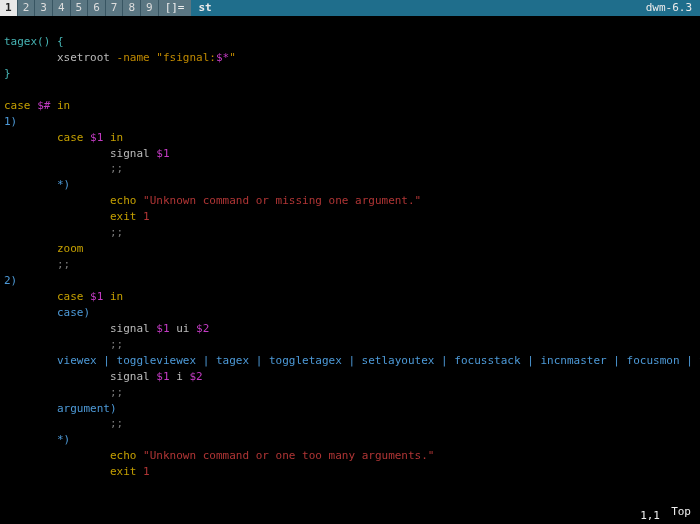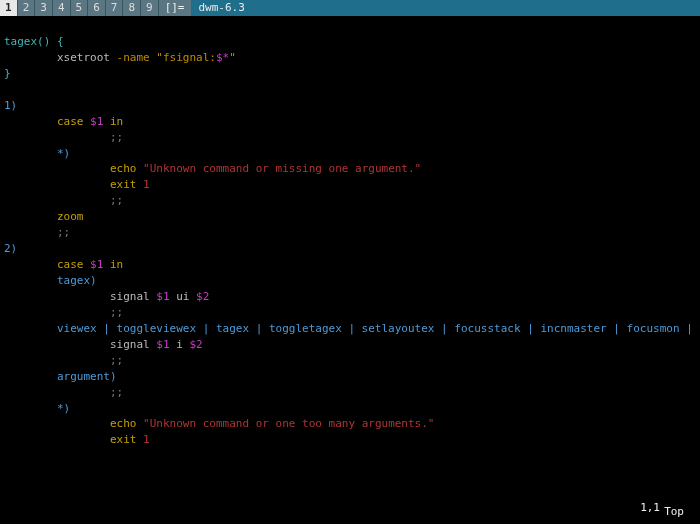--- a/index.html
+++ b/index.html
@@ -15,62 +15,65 @@
   .gutter{color:#3a6a7a}
   .cmt{color:#2a5aa0}
   .kw{color:#c5a000}
   .key2{color:#4d9ad8}
   .str{color:#c08a00}
   .strred{color:#b03535}
   .sp{color:#c33bc3}
   .num{color:#b03535}
   .fn{color:#46b4b4}
   .op{color:#7a7a7a}
-  .ruler{position:absolute;bottom:8px;right:40px;color:#eee}
-  .top{position:absolute;bottom:4px;right:16px;color:#eee}
+  .ruler{position:absolute;bottom:0;right:40px;color:#eee}
+  .top{position:absolute;bottom:4px;right:9px;color:#eee}
   .wrap{position:relative;width:700px;height:524px}
 </style>
 </head>
 <body>
 <div class="wrap">
 
 <div class="bar">
   <div class="tags">
     <div class="tag sel">1</div>
     <div class="tag">2</div>
     <div class="tag">3</div>
     <div class="tag">4</div>
     <div class="tag">5</div>
     <div class="tag">6</div>
     <div class="tag">7</div>
     <div class="tag">8</div>
     <div class="tag">9</div>
   </div>
   <div class="layout">[]=</div>
+  <div class="title">st</div>
   <div class="status">dwm-6.3</div>
 </div>
 
 <div class="term">
 <div class="ln">&nbsp;</div>
 <div class="ln"><span class="fn">tagex() {</span></div>
 <div class="ln">        <span>xsetroot</span> <span class="str">-name</span> <span class="str">"fsignal:</span><span class="sp">$*</span><span class="str">"</span></div>
 <div class="ln"><span class="fn">}</span></div>
 <div class="ln">&nbsp;</div>
+<div class="ln"><span class="kw">case</span> <span class="sp">$#</span> <span class="kw">in</span></div>
 <div class="ln"><span class="key2">1)</span></div>
 <div class="ln">        <span class="kw">case</span> <span class="sp">$1</span> <span class="kw">in</span></div>
+<div class="ln">                <span>signal</span> <span class="sp">$1</span></div>
 <div class="ln">                <span class="op">;;</span></div>
 <div class="ln">        <span class="key2">*)</span></div>
 <div class="ln">                <span class="kw">echo</span> <span class="strred">"Unknown command or missing one argument."</span></div>
 <div class="ln">                <span class="kw">exit</span> <span class="num">1</span></div>
 <div class="ln">                <span class="op">;;</span></div>
 <div class="ln">        <span class="kw">zoom</span></div>
 <div class="ln">        <span class="op">;;</span></div>
 <div class="ln"><span class="key2">2)</span></div>
 <div class="ln">        <span class="kw">case</span> <span class="sp">$1</span> <span class="kw">in</span></div>
-<div class="ln">        <span class="key2">tagex)</span></div>
+<div class="ln">        <span class="key2">case)</span></div>
 <div class="ln">                <span>signal</span> <span class="sp">$1</span> <span>ui</span> <span class="sp">$2</span></div>
 <div class="ln">                <span class="op">;;</span></div>
 <div class="ln">        <span class="key2">viewex | toggleviewex | tagex | toggletagex | setlayoutex | focusstack | incnmaster | focusmon | tagmon)</span></div>
 <div class="ln">                <span>signal</span> <span class="sp">$1</span> <span>i</span> <span class="sp">$2</span></div>
 <div class="ln">                <span class="op">;;</span></div>
 <div class="ln">        <span class="key2">argument)</span></div>
 <div class="ln">                <span class="op">;;</span></div>
 <div class="ln">        <span class="key2">*)</span></div>
 <div class="ln">                <span class="kw">echo</span> <span class="strred">"Unknown command or one too many arguments."</span></div>
 <div class="ln">                <span class="kw">exit</span> <span class="num">1</span></div>

